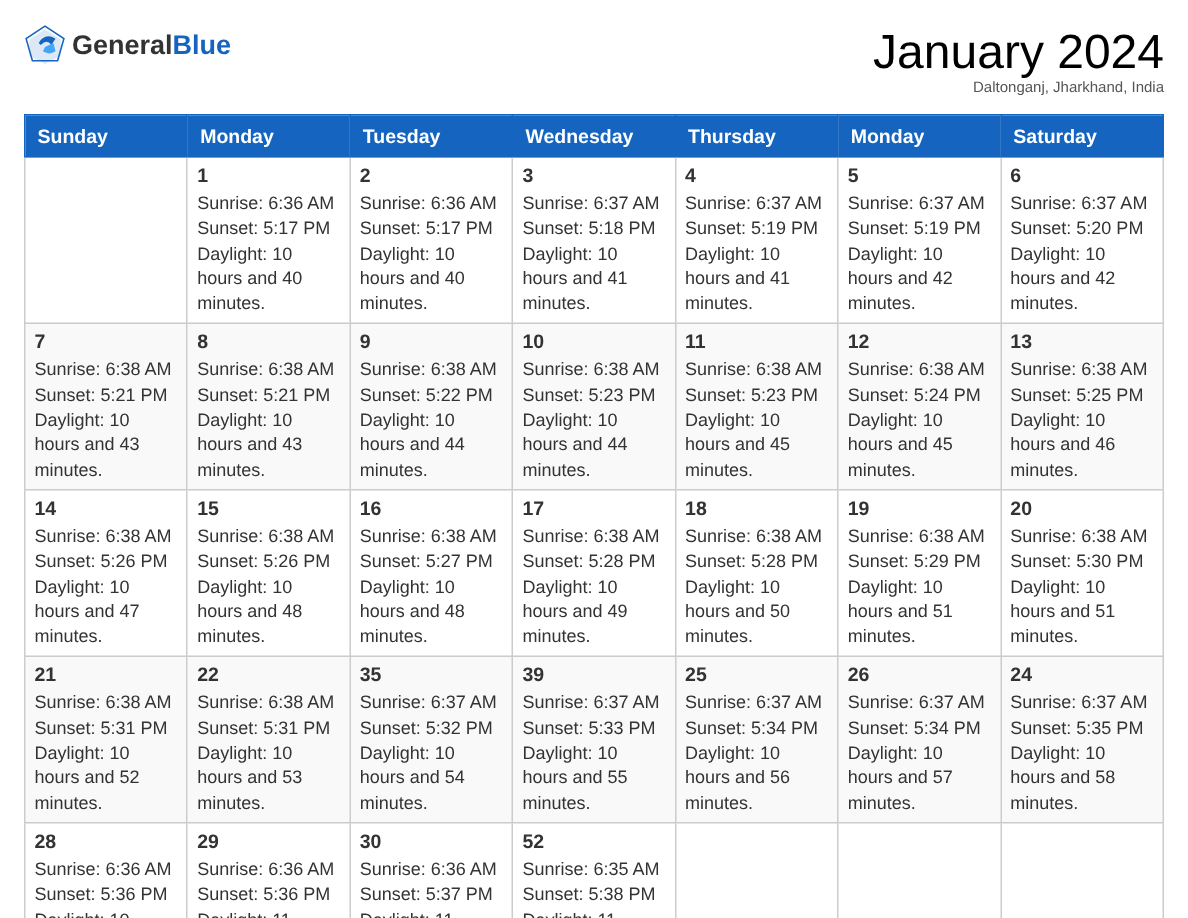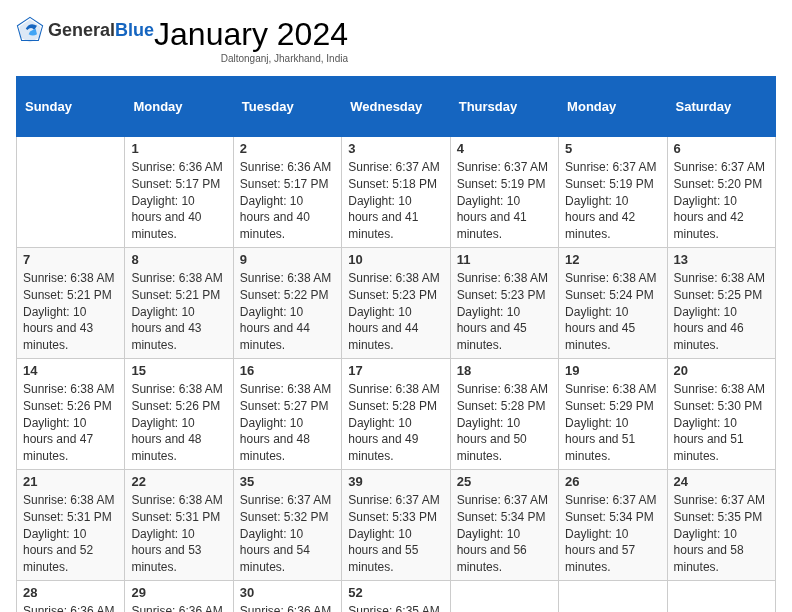--- a/index.html
+++ b/index.html
@@ -5,20 +5,21 @@
     * { box-sizing: border-box; margin: 0; padding: 0; }
     body {
       font-family: Arial, sans-serif;
       background: #fff;
       width: 792px;
       min-height: 612px;
       padding: 16px;
     }
     .header {
       display: flex;
+      justify-content: space-between;
       align-items: flex-start;
       margin-bottom: 12px;
     }
     .logo {
       display: flex;
       align-items: center;
       gap: 4px;
     }
     .logo-text-general {
       font-size: 18px;
@@ -48,21 +49,21 @@
     }
     .calendar {
       width: 100%;
       border-collapse: collapse;
       border: 1px solid #ccc;
     }
     .calendar th {
       background-color: #1565c0;
       color: #fff;
       text-align: left;
-      padding: 22px 8px;
+      padding: 6px 8px;
       font-size: 13px;
       border: 1px solid #1565c0;
     }
     .calendar td {
       vertical-align: top;
       padding: 4px 6px;
       border: 1px solid #ccc;
       font-size: 11px;
       color: #333;
       min-height: 80px;

